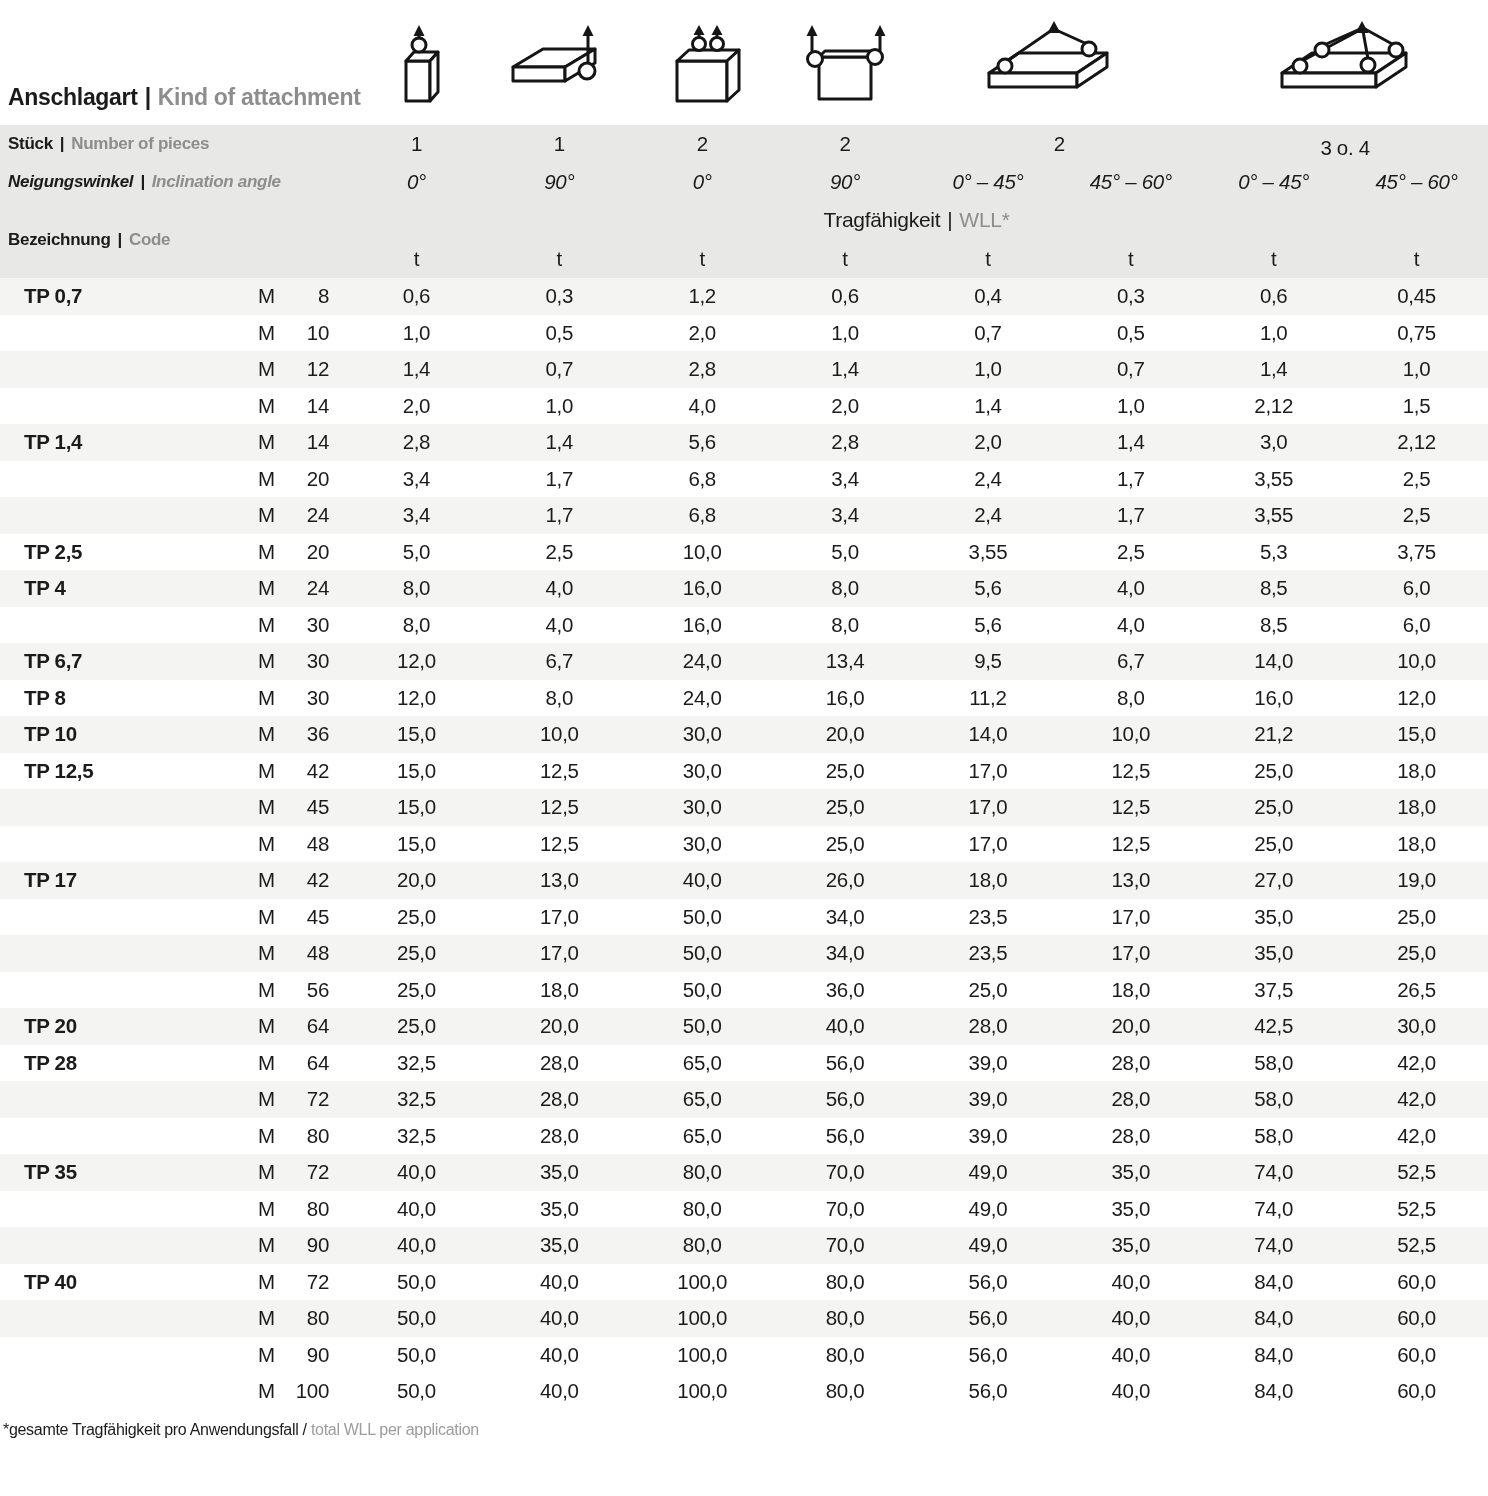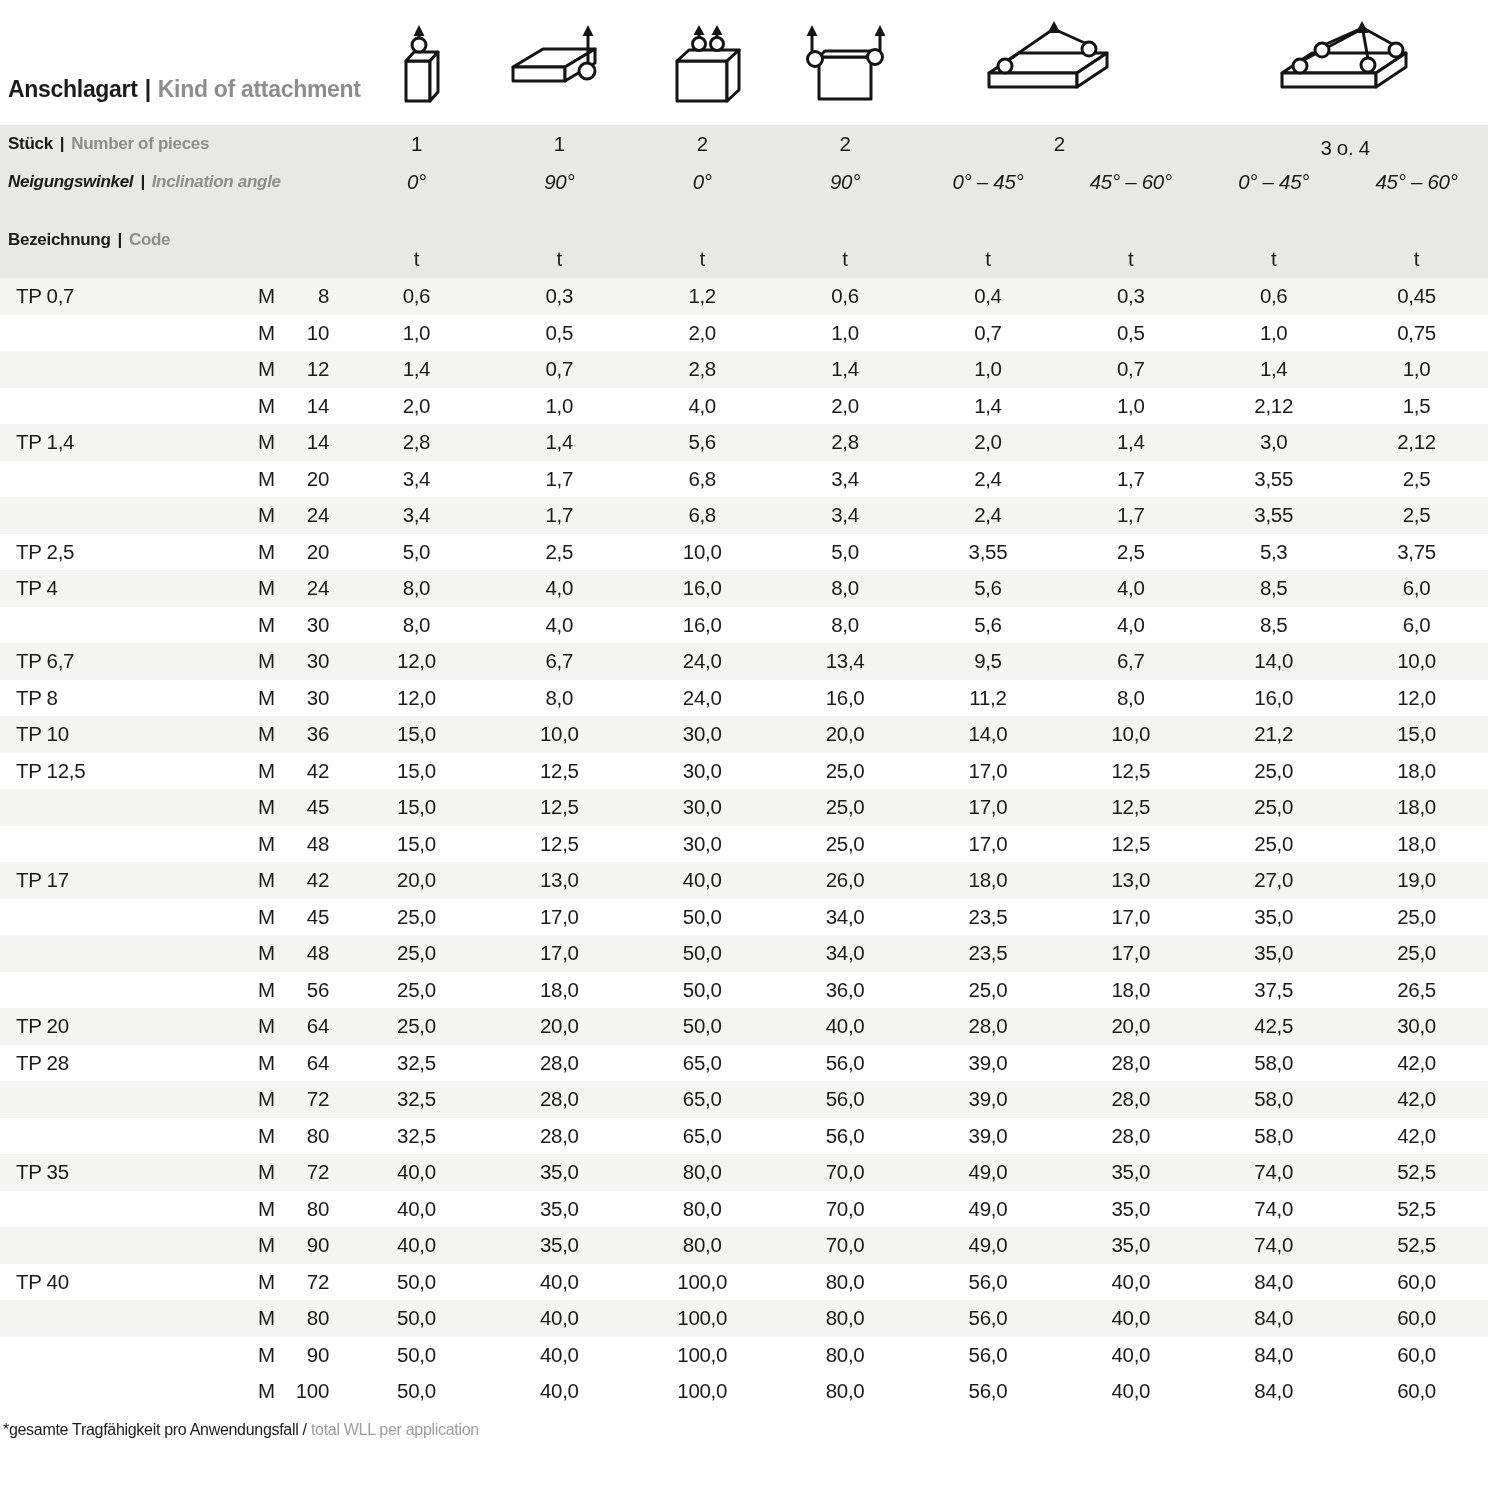--- a/index.html
+++ b/index.html
@@ -9,21 +9,21 @@
     color:#1b1b1b;letter-spacing:-0.3px;
     -webkit-font-smoothing:antialiased;
   }
   .page{width:1488px;height:1496px;position:relative;}
 
   
   .grid{display:grid;grid-template-columns:248px 97px repeat(8,1fr);}
 
   
   .icon-header{position:relative;height:125px;background:#fff;}
-  .attachment-title{position:absolute;left:8px;bottom:22px;font-size:23px;font-weight:700;white-space:nowrap;}
+  .attachment-title{position:absolute;left:8px;bottom:14px;font-size:23px;font-weight:700;white-space:nowrap;}
   .de{color:#1b1b1b;font-weight:700;}
   .sep{color:#1b1b1b;font-weight:700;padding:0 7px;}
   .en{color:#8d8d8d;font-weight:700;}
   .hicon{position:absolute;bottom:22px;}
   .hicon svg{display:block;}
 
   
   .band{background:#e8e8e7;height:153px;}
   .brow1{height:38px;align-items:center;}
   .brow2{height:38px;align-items:center;font-style:italic;}
@@ -38,21 +38,21 @@
   .wll-line .sep{font-weight:400;}
   .wll-line .en{font-weight:400;color:#8d8d8d;}
   .unit{grid-row:2;align-self:center;text-align:center;font-size:20.5px;}
 
   
   .tbody{width:1488px;}
   .row{height:36.5px;align-items:center;}
   .row:nth-child(odd){background:#f4f4f2;}
   .row.no-stripe{background:#fff;}
   .cell{font-size:20.5px;}
-  .cell.code{padding-left:16px;font-weight:400;white-space:nowrap;}
+  .cell.code{padding-left:24px;font-weight:700;white-space:nowrap;}
   .cell.mcell{display:flex;padding-left:10px;padding-right:16px;}
   .cell.mcell .size{margin-left:auto;}
   .cell.val{text-align:center;}
 
   
   .footnote{margin-top:11px;padding-left:3px;font-size:16px;white-space:nowrap;}
   .footnote .fde{color:#1b1b1b;}
   .footnote .fen{color:#9c9c9c;}
 </style>
 </head>
@@ -170,20 +170,23 @@
       <div class="c">0° – 45°</div>
       <div class="c">45° – 60°</div>
       <div class="c">0° – 45°</div>
       <div class="c">45° – 60°</div>
     </div>
 
     <div class="grid brow3">
       <div class="lbl code-lbl">
         <span class="de">Bezeichnung</span><span class="sep">|</span><span class="en">Code</span>
       </div>
+      <div class="wll-line">
+        <span class="de">Tragfähigkeit</span><span class="sep">|</span><span class="en">WLL*</span>
+      </div>
       <div class="unit" style="grid-column:3;">t</div>
       <div class="unit" style="grid-column:4;">t</div>
       <div class="unit" style="grid-column:5;">t</div>
       <div class="unit" style="grid-column:6;">t</div>
       <div class="unit" style="grid-column:7;">t</div>
       <div class="unit" style="grid-column:8;">t</div>
       <div class="unit" style="grid-column:9;">t</div>
       <div class="unit" style="grid-column:10;">t</div>
     </div>
   </div>

